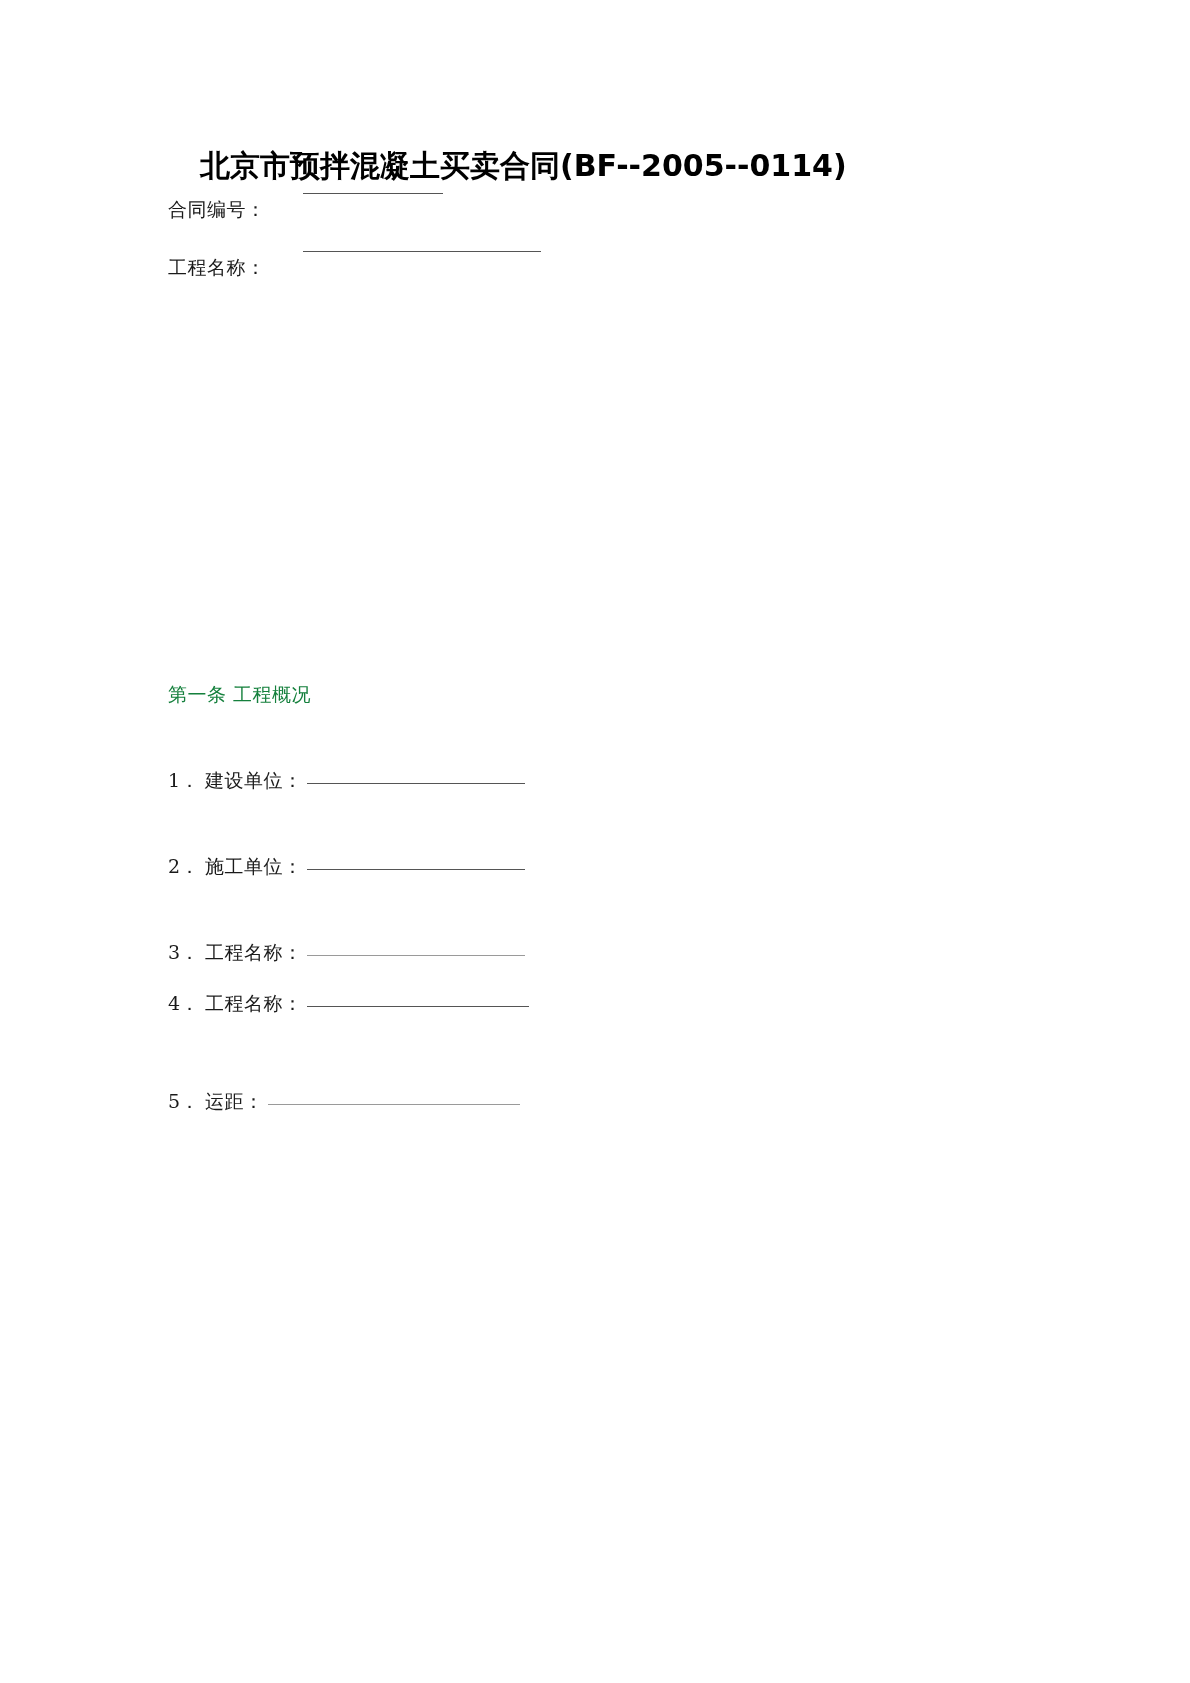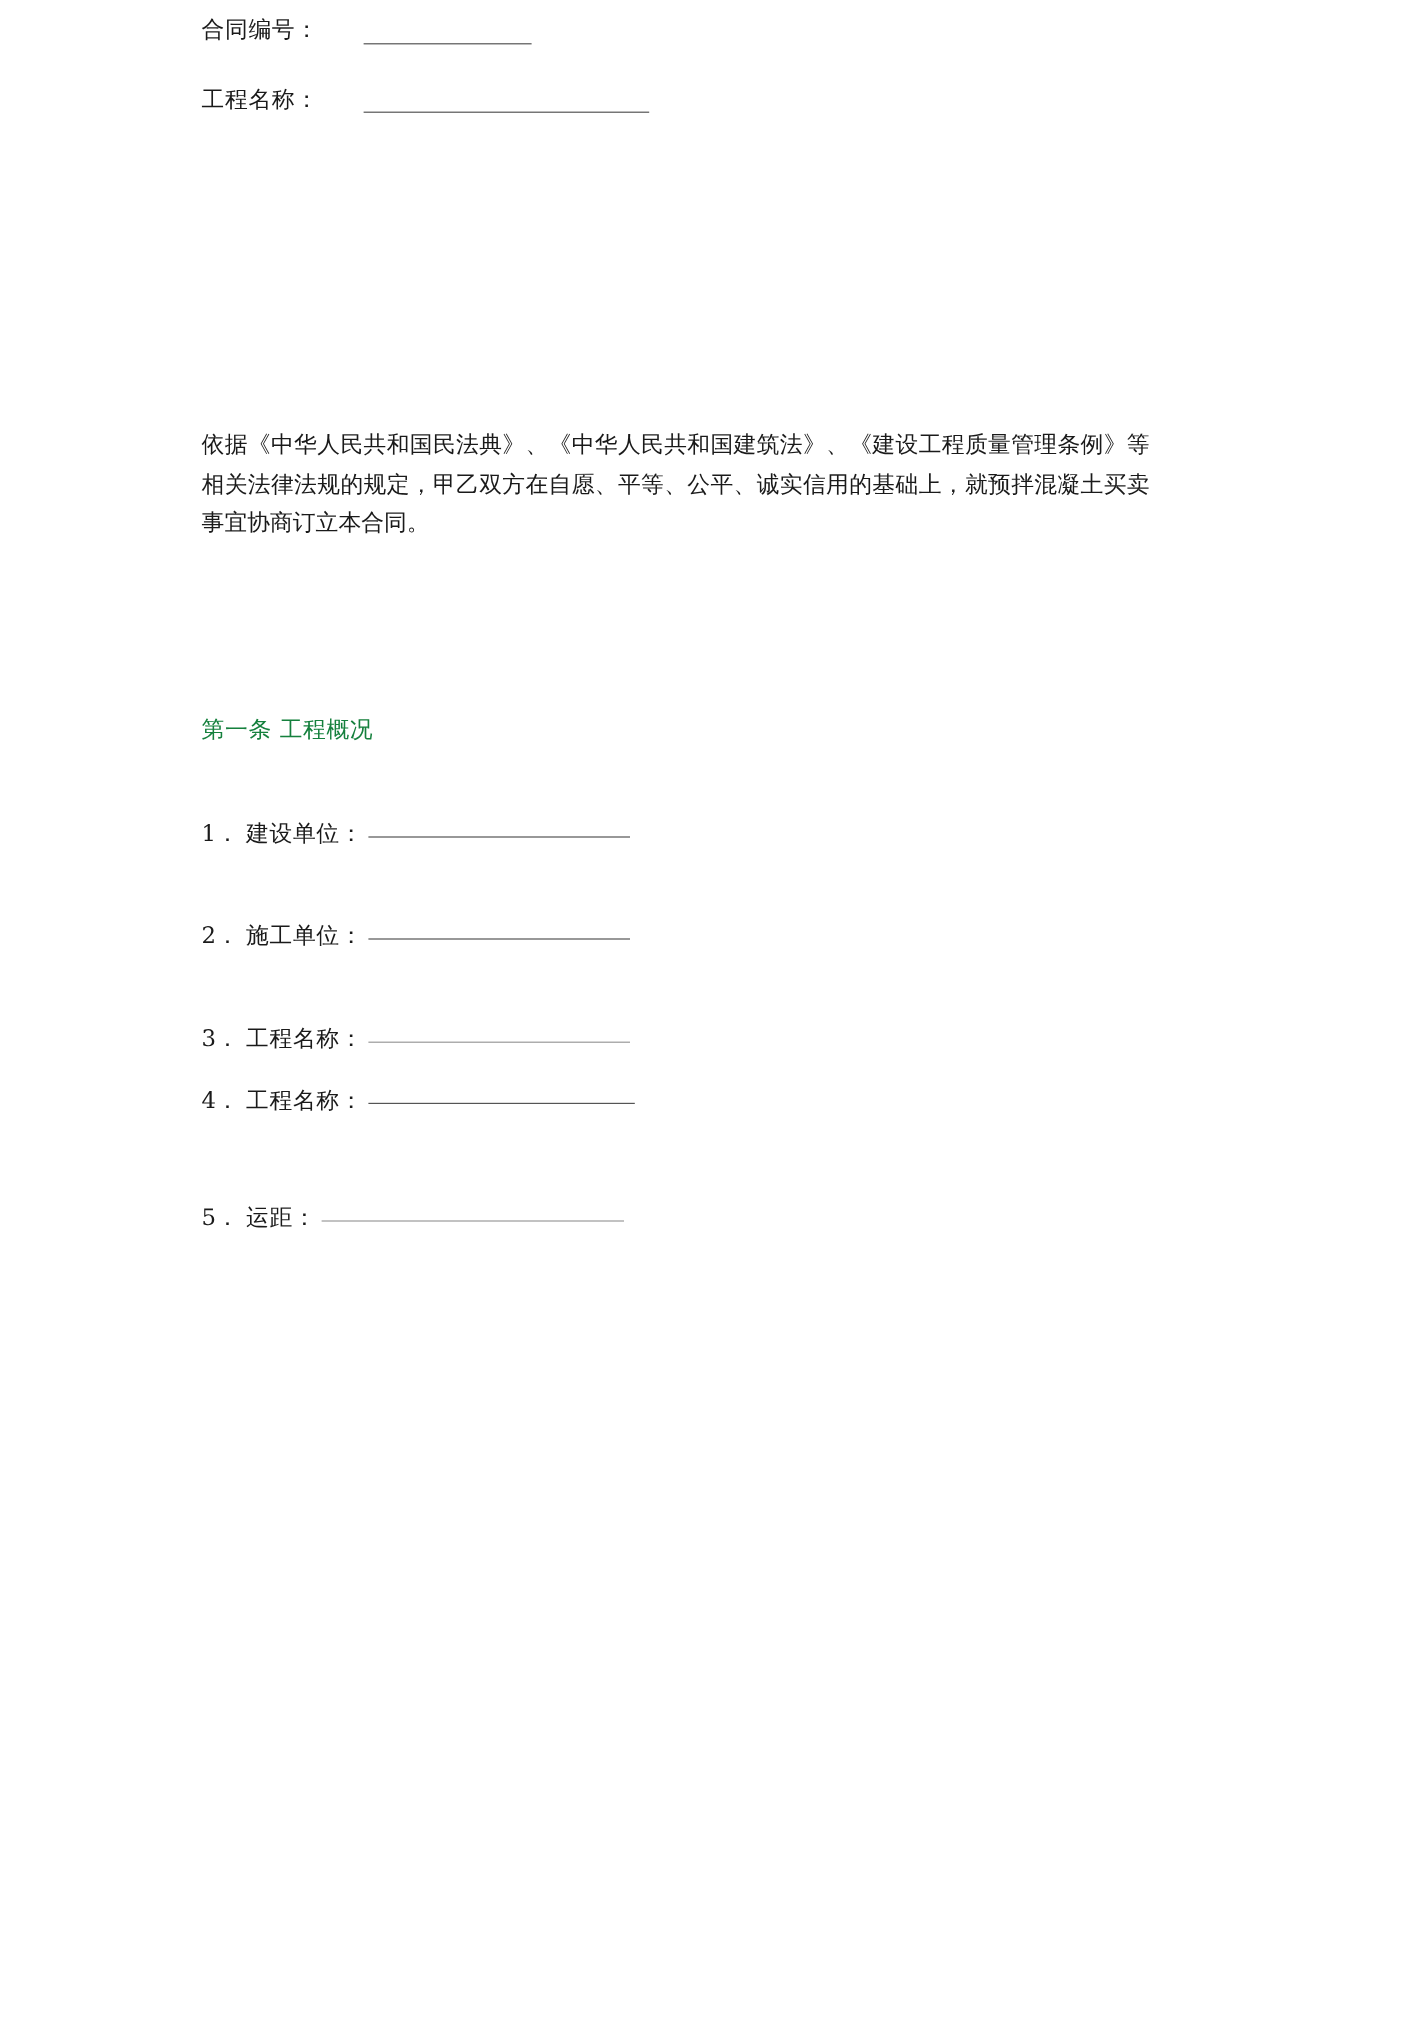--- a/index.html
+++ b/index.html
@@ -37,21 +37,21 @@
     color: #000;
     margin: 0;
     padding-top: 148px;
     padding-left: 32px;
     white-space: nowrap;
   }
 
   
   .field-row {
     display: flex;
-    align-items: flex-end;
+    align-items: flex-start;
     font-size: 19px;
     line-height: 1.45;
     color: #1a1a1a;
     white-space: nowrap;
     gap: 33px;
   }
   .field-label {
     flex: 0 0 auto;
     letter-spacing: 0.5px;
   }
@@ -110,20 +110,21 @@
     font-family: "DejaVu Serif", "Liberation Serif", serif;
   }
   .num-label { flex: 0 0 auto; letter-spacing: 0.5px; }
 </style>
 </head>
 <body>
 
 <div class="page">
   <div class="content">
 
+    <h1 class="doc-title">北京市预拌混凝土买卖合同(BF--2005--0114)</h1>
 
     <div class="gap-12"></div>
 
     <div class="field-row">
       <span class="field-label">合同编号：</span>
       <span class="rule" style="width:140px"></span>
     </div>
 
     <div class="gap-30"></div>
 
@@ -134,21 +135,20 @@
 
     <div class="gap-70"></div>
 
 
     <div class="gap-64"></div>
 
 
     <div class="gap-100"></div>
     <div class="gap-24"></div>
 
-    <p class="para">依据《中华人民共和国民法典》、《中华人民共和国建筑法》、《建设工程质量管理条例》等相关法律法规的规定，甲乙双方在自愿、平等、公平、诚实信用的基础上，就预拌混凝土买卖事宜协商订立本合同。</p>
 
     <div class="gap-100"></div>
     <div class="gap-40"></div>
 
     <p class="clause-head">第一条  工程概况</p>
 
     <div class="gap-58"></div>
 
     <div class="num-row">
       <span class="num-idx">1．</span>

